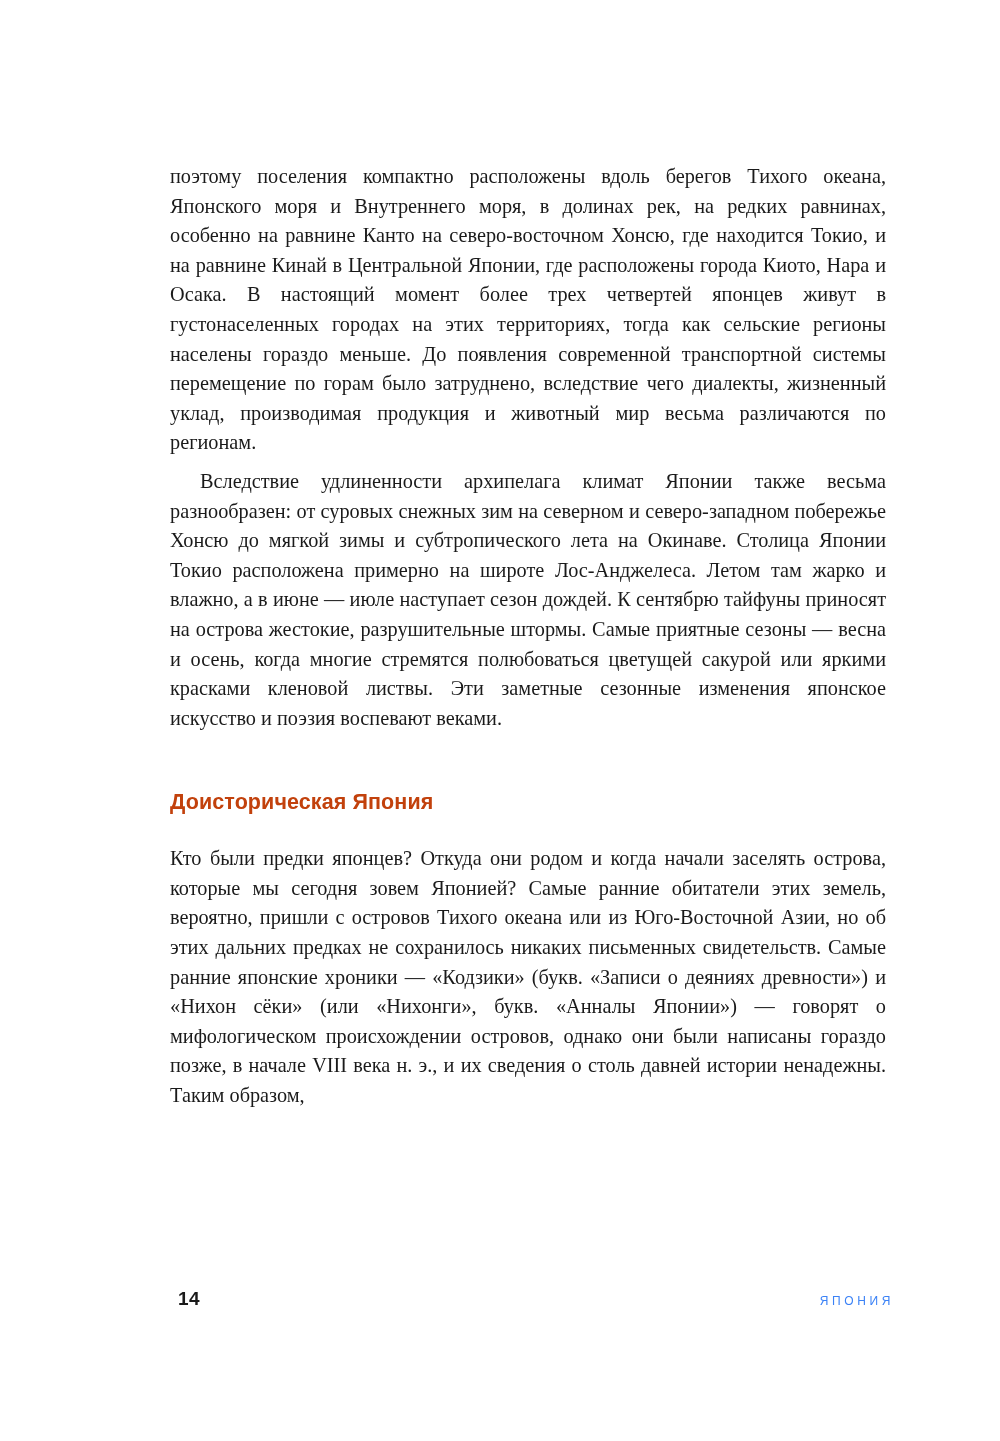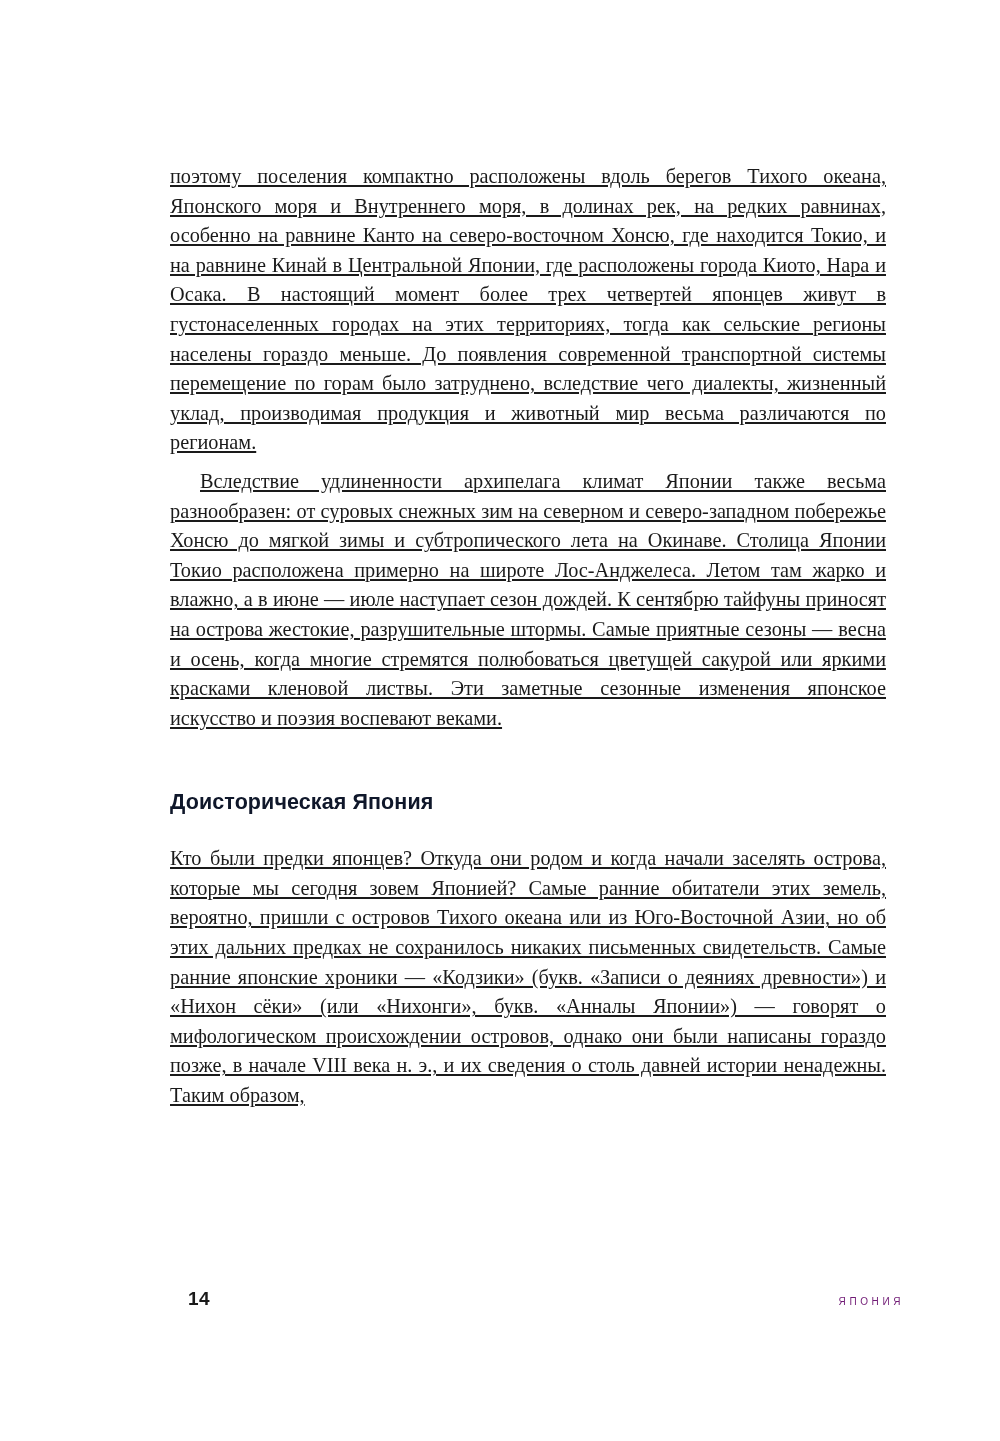--- a/index.html
+++ b/index.html
@@ -23,63 +23,62 @@
   }
   .para {
     font-family: "Liberation Serif", "DejaVu Serif", serif;
     font-size: 20.3px;
     line-height: 29.6px;
     color: #1a1a1a;
     text-align: justify;
     text-justify: inter-word;
     margin: 0;
     hyphens: manual;
-    text-decoration: underline;
     -webkit-hyphens: manual;
   }
   .para.indent {
     text-indent: 30px;
   }
   .para + .para {
     margin-top: 9px;
   }
   .section-heading {
     font-family: "Liberation Sans", "DejaVu Sans", sans-serif;
     font-weight: bold;
     font-size: 21.5px;
     line-height: 26px;
-    color: #0f172a;
+    color: #c2410c;
     margin: 0;
     padding: 0;
     letter-spacing: 0.1px;
   }
   .gap-before-heading { height: 56px; }
   .gap-after-heading  { height: 29px; }
 
   .footer {
     position: absolute;
-    left: 188px;
+    left: 178px;
     top: 1288px;
     width: 716px;
     display: flex;
     align-items: baseline;
     justify-content: space-between;
   }
   .folio {
     font-family: "Liberation Sans", "DejaVu Sans", sans-serif;
     font-weight: bold;
     font-size: 19px;
     color: #1a1a1a;
     letter-spacing: 0.5px;
   }
   .running-head {
     font-family: "Liberation Sans", "DejaVu Sans", sans-serif;
     font-weight: normal;
-    font-size: 10px;
-    color: #701a75;
+    font-size: 12px;
+    color: #3b82f6;
     letter-spacing: 3.6px;
   }
 </style>
 </head>
 <body>
 
 <div class="page">
 
   <div class="text-block">
 

